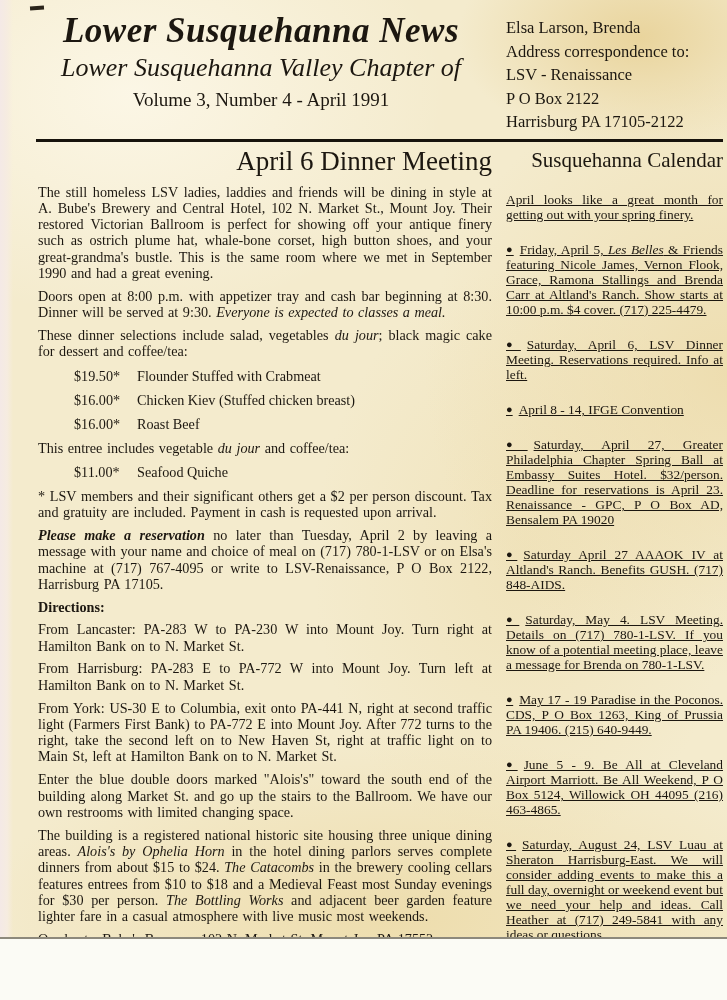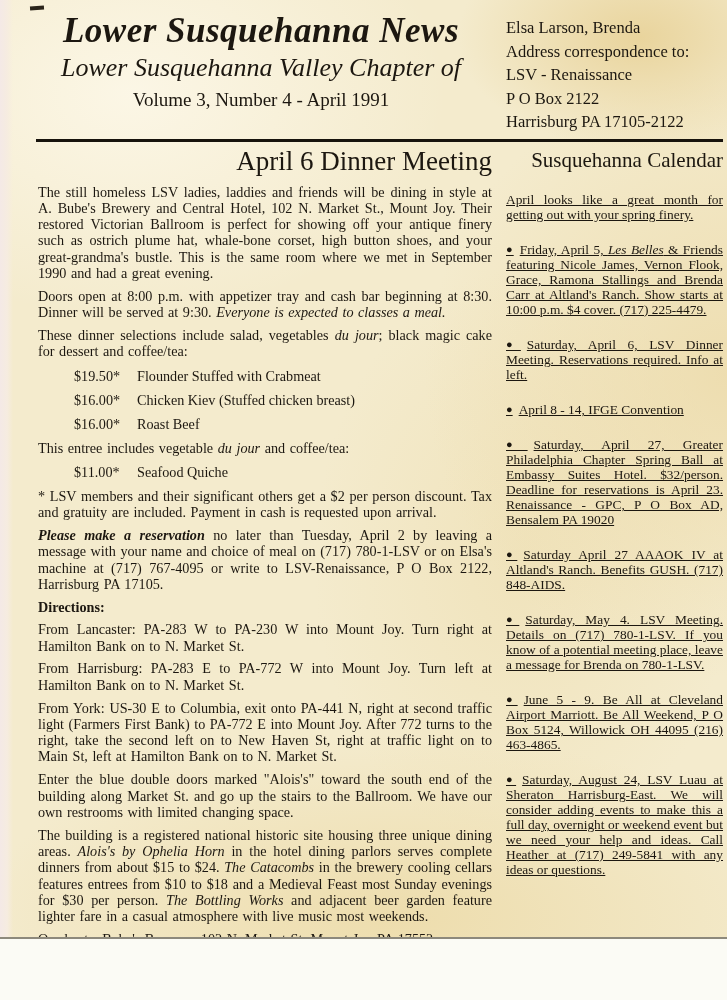--- a/index.html
+++ b/index.html
@@ -114,18 +114,19 @@
   <div class="col-right">
     <h2 class="cal-heading">Susquehanna Calendar</h2>
     <p>April looks like a great month for getting out with your spring finery.</p>
 
     <p class="cal-item"><span class="bullet">●</span><span>Friday, April 5, </span><span class="it">Les Belles</span><span> &amp; Friends featuring Nicole James, Vernon Flook, Grace, Ramona Stallings and Brenda Carr at Altland's Ranch.  Show starts at 10:00 p.m.  $4 cover.  (717) 225-4479.</span></p>
     <p class="cal-item"><span class="bullet">●</span><span>Saturday, April 6, LSV Dinner Meeting.  Reservations required.  Info at left.</span></p>
     <p class="cal-item"><span class="bullet">●</span><span>April 8 - 14, IFGE Convention</span></p>
     <p class="cal-item"><span class="bullet">●</span><span>Saturday, April 27, Greater Philadelphia Chapter Spring Ball at Embassy Suites Hotel.  $32/person.  Deadline for reservations is April 23. Renaissance - GPC, P O Box AD, Bensalem PA 19020</span></p>
     <p class="cal-item"><span class="bullet">●</span><span>Saturday April 27 AAAOK IV at Altland's Ranch.   Benefits GUSH. (717) 848-AIDS.</span></p>
     <p class="cal-item"><span class="bullet">●</span><span>Saturday, May 4. LSV Meeting. Details on (717) 780-1-LSV.  If you know of a potential meeting place, leave a message for Brenda on 780-1-LSV.</span></p>
+    <p class="cal-item"><span class="bullet">●</span><span>May 17 - 19 Paradise in the Poconos. CDS, P O Box 1263, King of Prussia PA 19406. (215) 640-9449.</span></p>
     <p class="cal-item"><span class="bullet">●</span><span>June 5 - 9.   Be All at Cleveland Airport Marriott.   Be All Weekend, P O Box 5124, Willowick OH 44095 (216) 463-4865.</span></p>
     <p class="cal-item"><span class="bullet">●</span><span>Saturday, August 24, LSV Luau at Sheraton Harrisburg-East.  We will consider adding events to make this a full day, overnight or weekend event but we need your help and ideas.  Call Heather at (717) 249-5841 with any ideas or questions.</span></p>
   </div>
 </div>
 
 <div class="scan-bottom"></div>
 
 </body></html>

